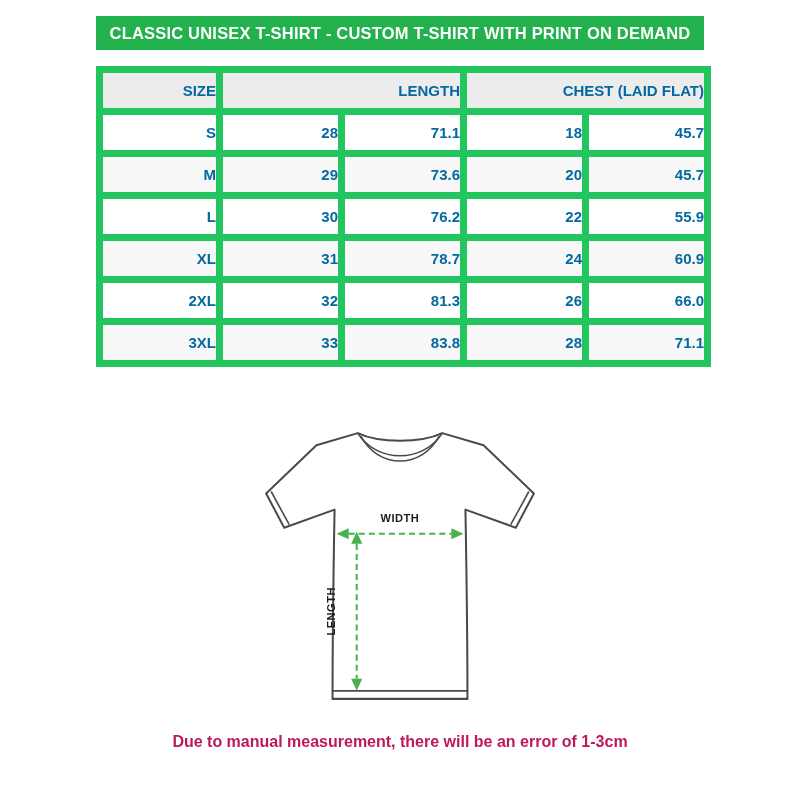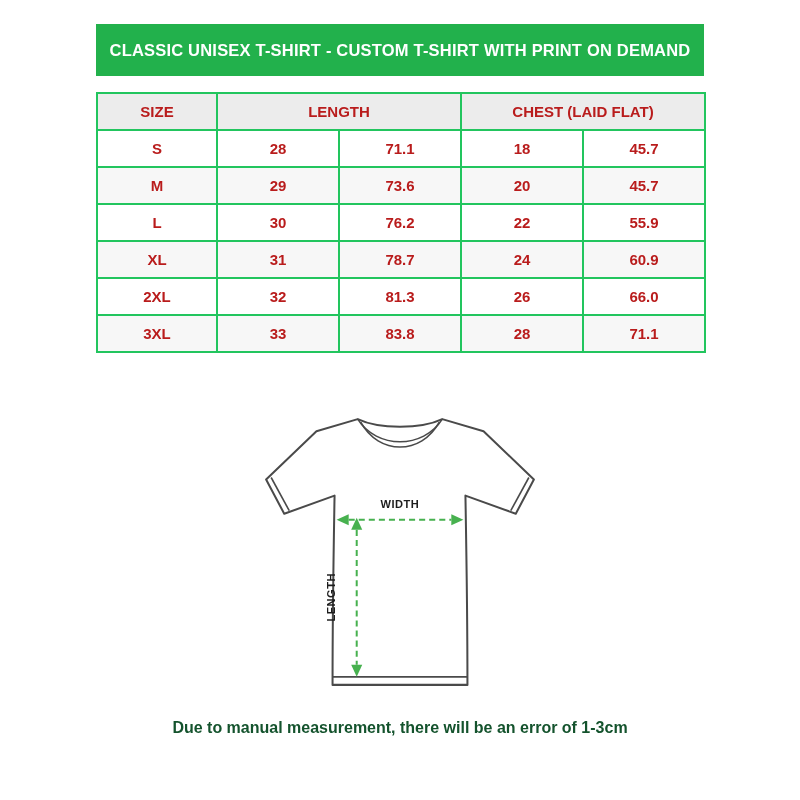--- a/index.html
+++ b/index.html
@@ -3,58 +3,58 @@
 <meta charset="utf-8">
 <style>
   html,body{margin:0;padding:0;background:#ffffff;}
   .page{
     width:800px;height:800px;margin:0 auto;background:#ffffff;
     display:flex;flex-direction:column;align-items:center;
     font-family:"Liberation Sans", sans-serif;overflow:hidden;
   }
   
   .banner{
-    margin-top:24px;width:608px;height:52px;
+    margin-top:16px;width:608px;height:34px;
     display:flex;align-items:center;justify-content:center;
     background:#22b14c;
   }
   .banner-title{
     color:#ffffff;font-weight:700;font-size:16.5px;letter-spacing:.2px;
     text-align:center;white-space:nowrap;
   }
   
   .table-wrap{margin-top:16px;width:608px;}
   table.size-chart{
     border-collapse:collapse;width:608px;table-layout:fixed;
     border:2px solid #2e2e2e;
   }
   table.size-chart th,table.size-chart td{
-    border:2px solid #22c55e;height:35px;padding:0;
-    text-align:center;vertical-align:middle;color:#b91c1c;
+    border:7px solid #22c55e;height:35px;padding:0;
+    text-align:right;vertical-align:middle;color:#0369a1;
   }
   table.size-chart th{
     background:#ececec;font-size:15px;font-weight:700;
   }
   table.size-chart td{font-size:15px;font-weight:600;}
   table.size-chart td.size-cell{font-weight:700;}
   table.size-chart tbody tr:nth-child(even){background:#f7f7f7;}
   
   .diagram{margin-top:48px;width:300px;height:302px;text-align:right;}
   .diagram svg{display:block;}
   .shirt-stroke{fill:#ffffff;stroke:#4a4a4a;stroke-width:2;stroke-linejoin:round;}
   .shirt-line{fill:none;stroke:#4a4a4a;stroke-width:1.6;}
   .measure-line{fill:none;stroke:#47b14f;stroke-width:2;stroke-dasharray:6 4;}
   .measure-head{fill:#47b14f;stroke:none;}
   .measure-label{
     font-family:"Liberation Sans", sans-serif;font-size:11px;font-weight:700;
     fill:#1d1d1d;letter-spacing:.5px;
   }
   
   .footer-note{
-    margin-top:16px;color:#14532d;font-size:16px;font-weight:700;text-align:center;
+    margin-top:16px;color:#be185d;font-size:16px;font-weight:700;text-align:center;
   }
 </style>
 </head>
 <body>
 
 <div class="page">
 
   <div class="banner">
     <div class="banner-title">CLASSIC UNISEX T-SHIRT - CUSTOM T-SHIRT WITH PRINT ON DEMAND</div>
   </div>

